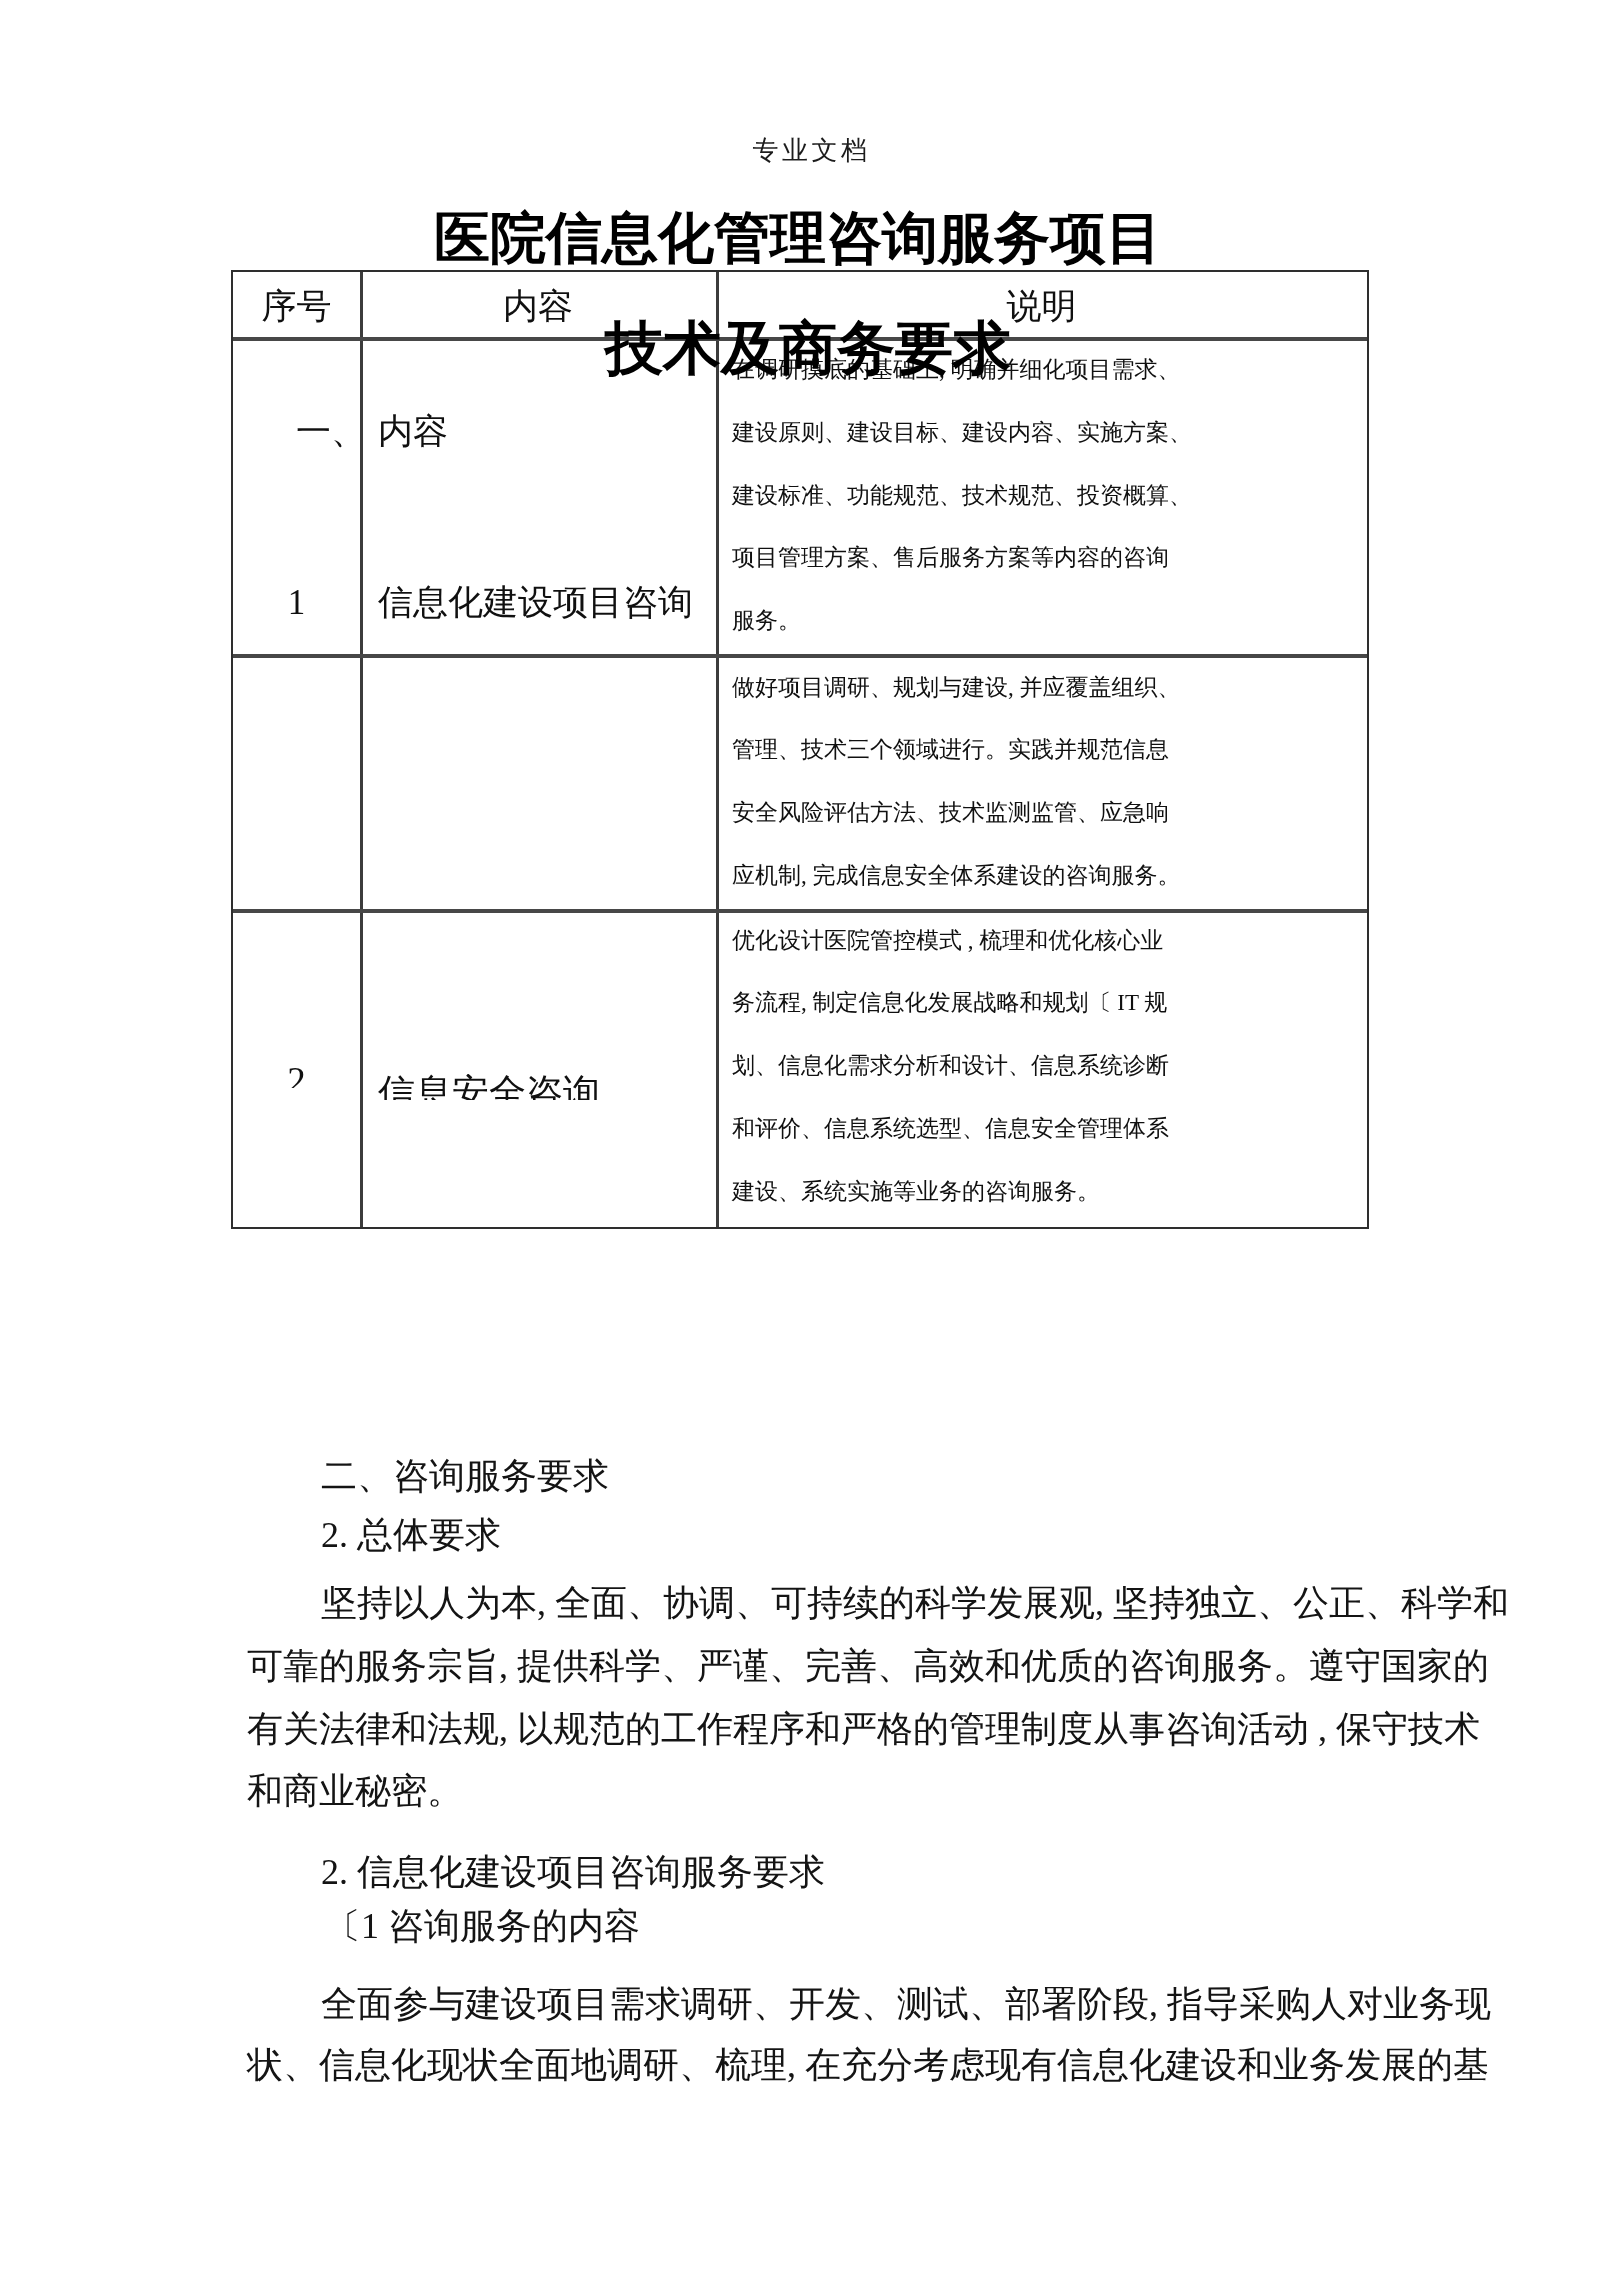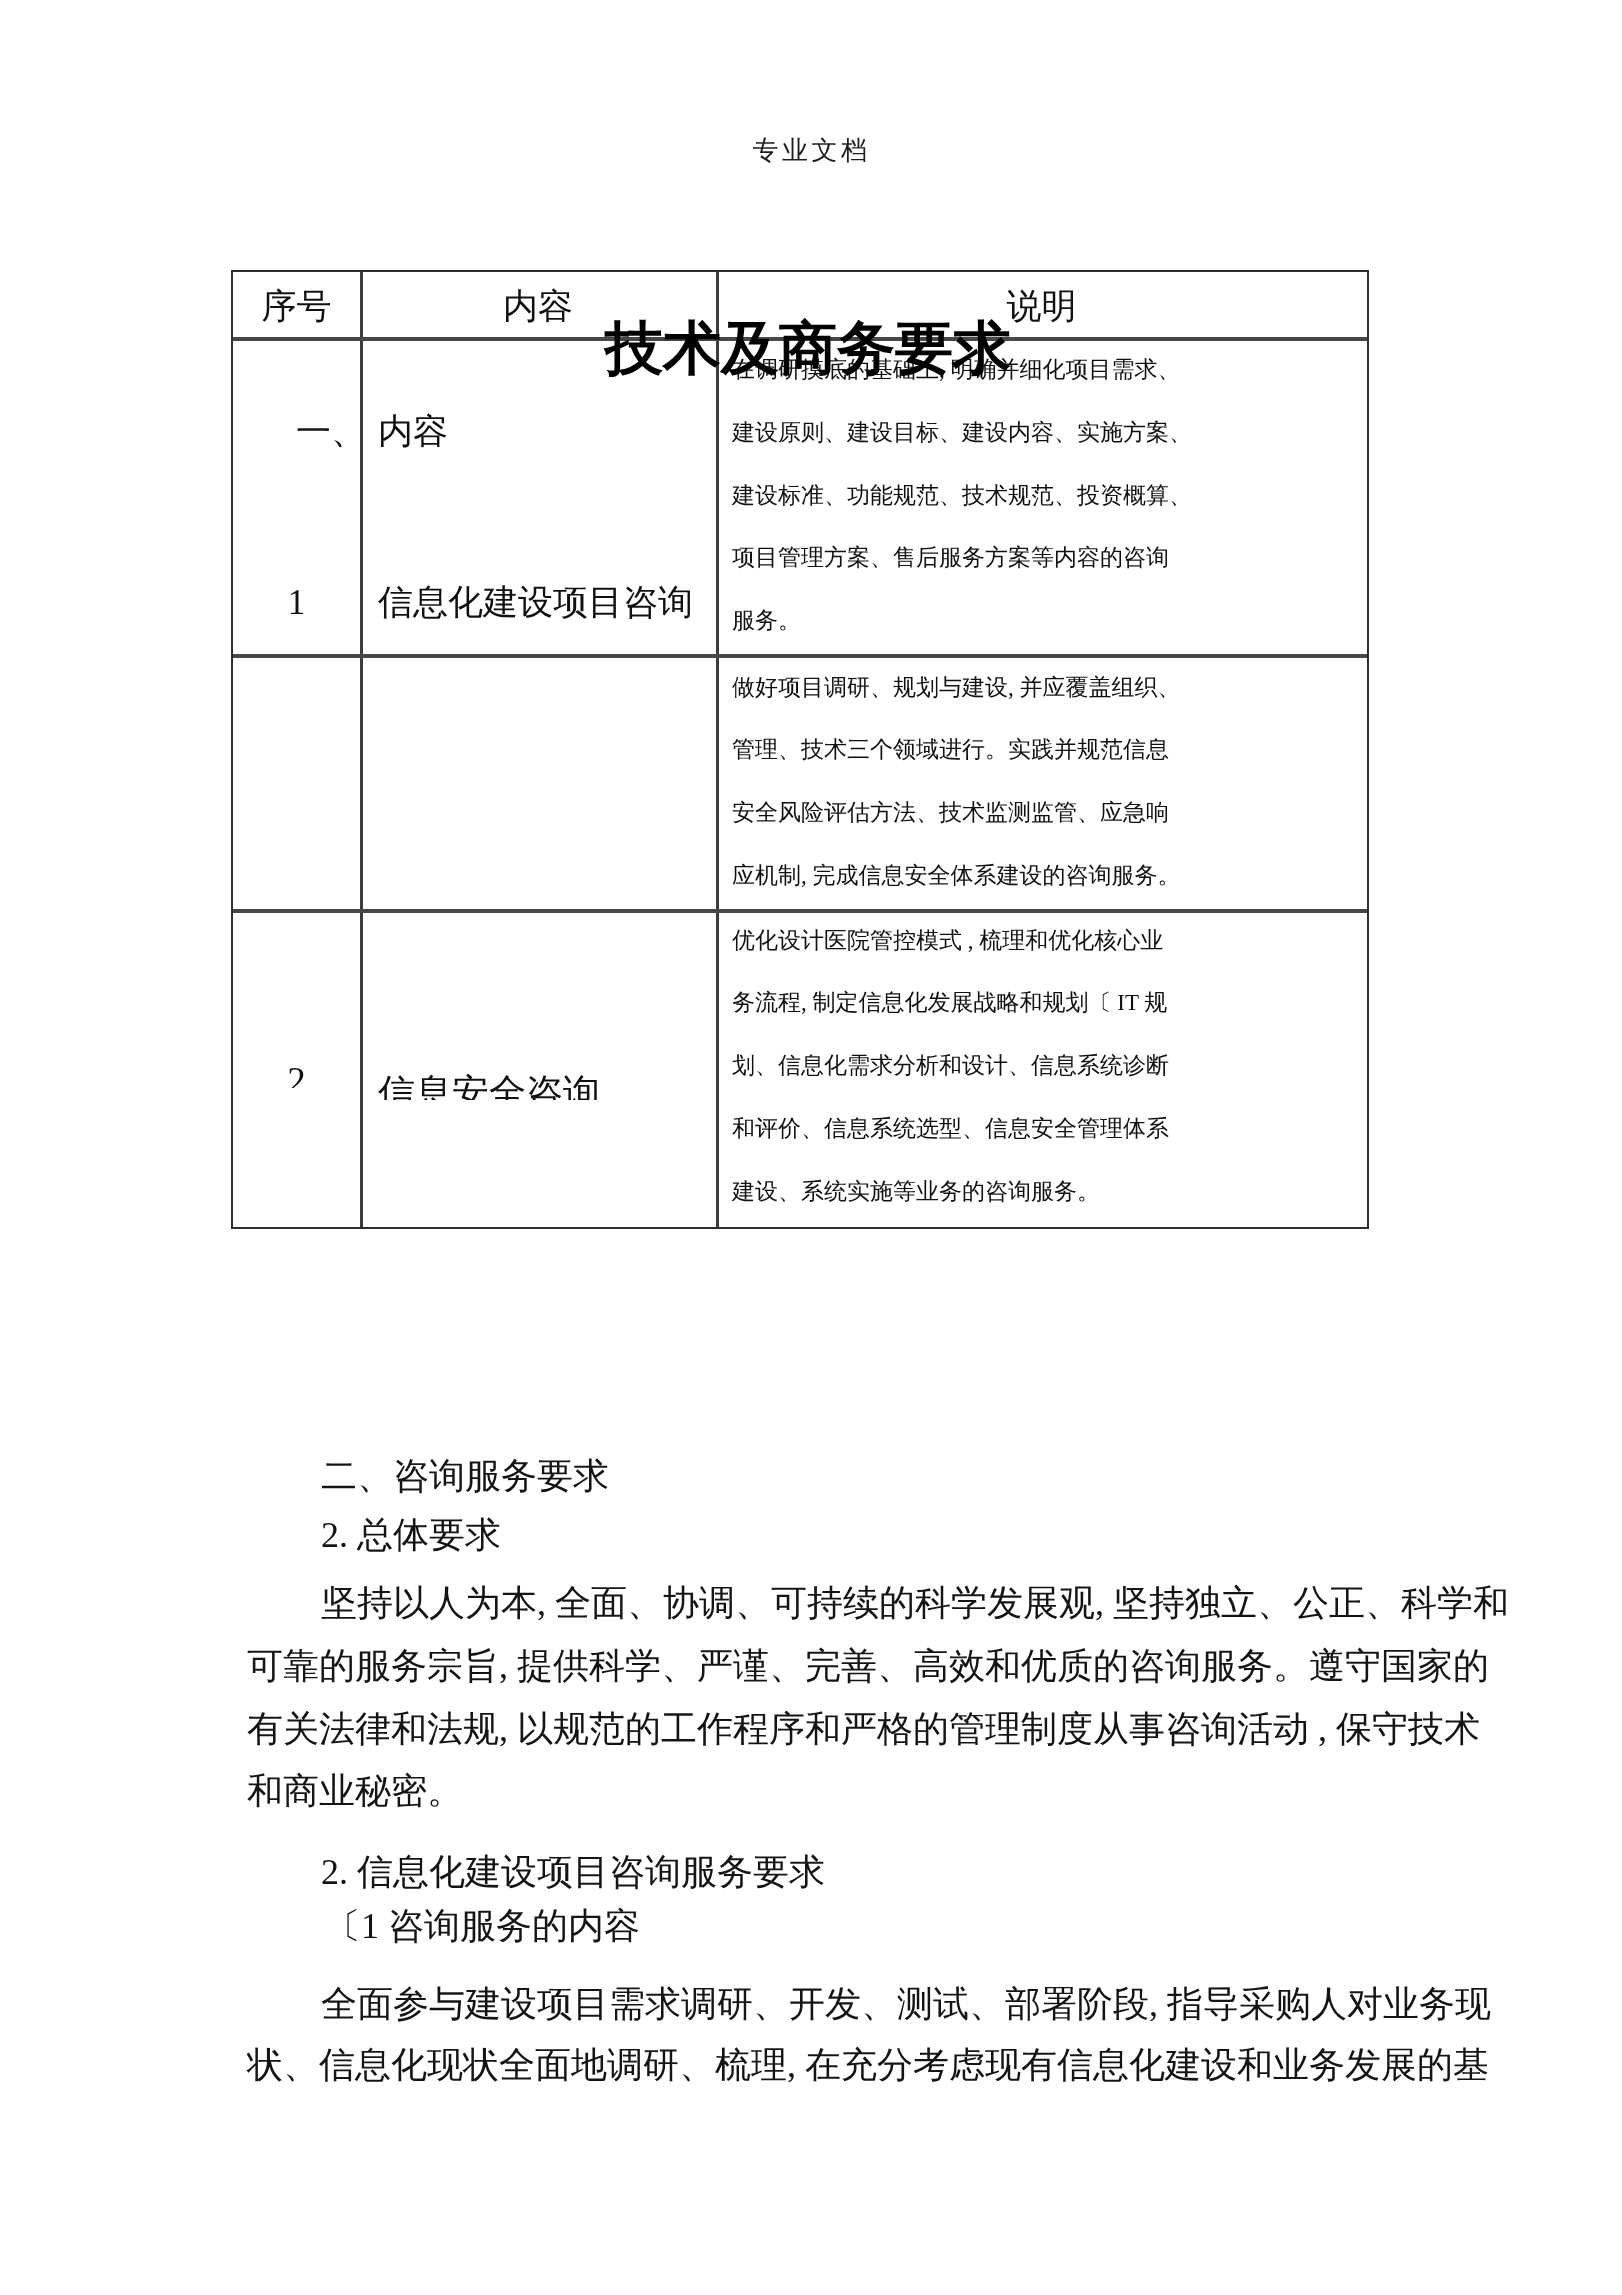--- a/index.html
+++ b/index.html
@@ -61,20 +61,21 @@
   
   .bline { position:absolute; font-size:36px; line-height:45px; white-space:nowrap; color:#141414; }
 </style>
 </head>
 <body>
 
 <div class="page">
 
   <div class="abs watermark">专业文档</div>
 
+  <div class="abs doc-title">医院信息化管理咨询服务项目</div>
   <div class="abs doc-subtitle">技术及商务要求</div>
 
   <div class="rtable">
     <div class="vline v1"></div>
     <div class="vline v2"></div>
     <div class="hline h1"></div>
     <div class="hline h2"></div>
     <div class="hline h3"></div>
 
     <div class="cell th-seq">序号</div>

